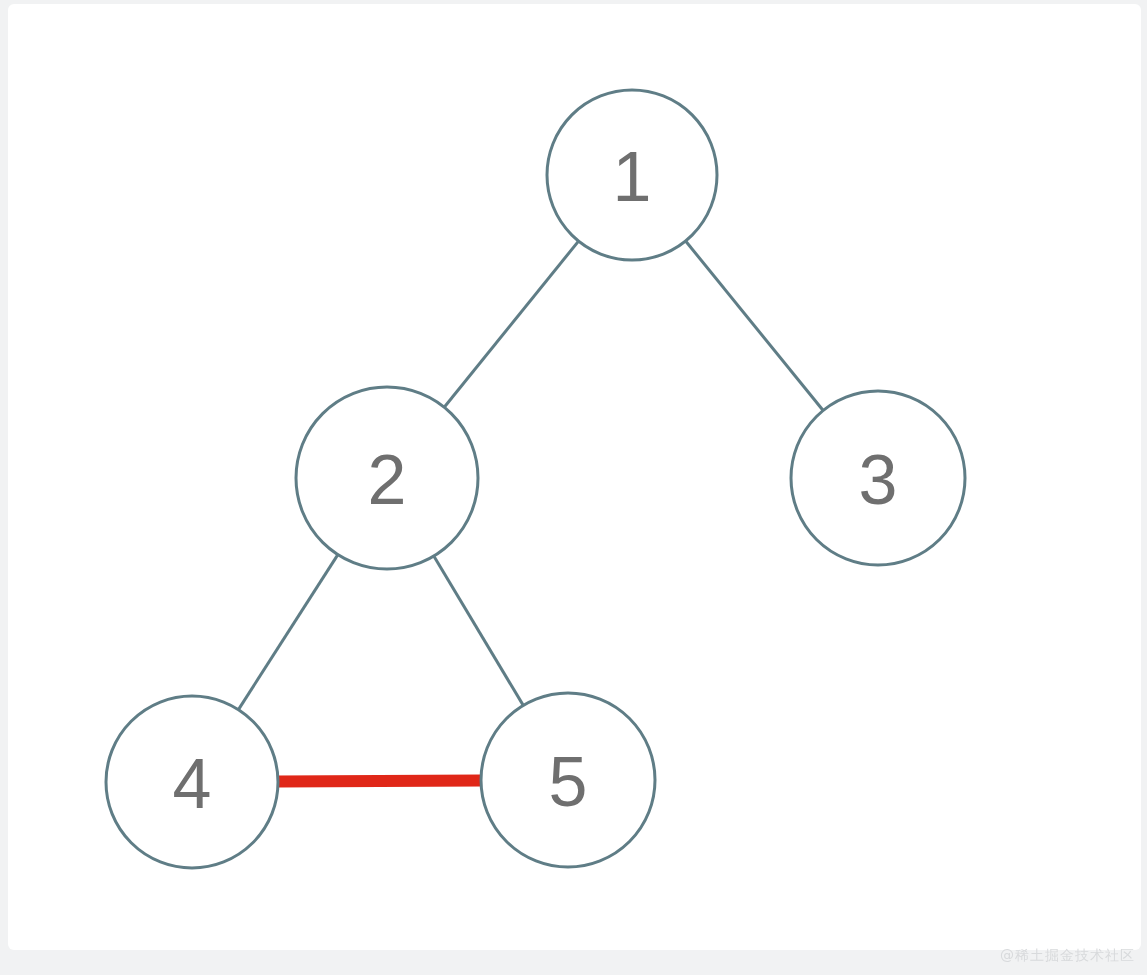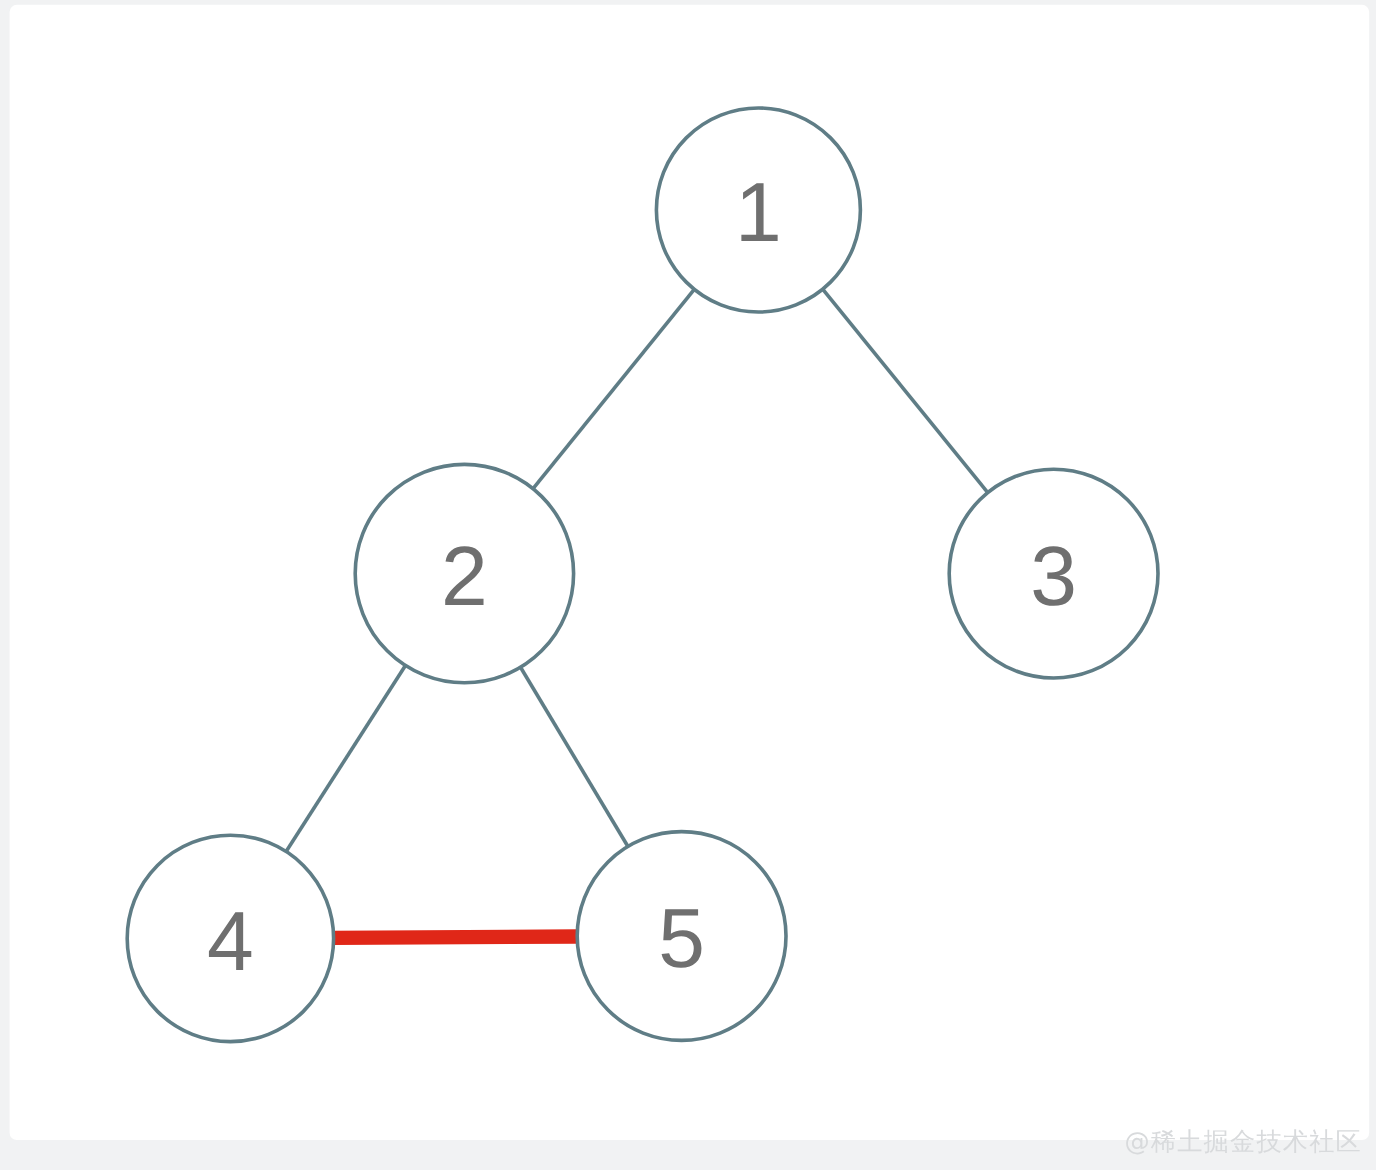--- a/index.html
+++ b/index.html
@@ -43,21 +43,21 @@
     fill: #6f6f6f;
     dominant-baseline: central;
     text-anchor: middle;
     letter-spacing: 0px;
   }
   .watermark {
     position: absolute;
     right: 12px;
     bottom: 10px;
     font-family: "DejaVu Sans", sans-serif;
-    font-size: 21px;
+    font-size: 14px;
     color: #d8dadc;
     letter-spacing: 1px;
     white-space: nowrap;
     user-select: none;
   }
 </style>
 </head>
 <body>
 
 <div id="page-root">

